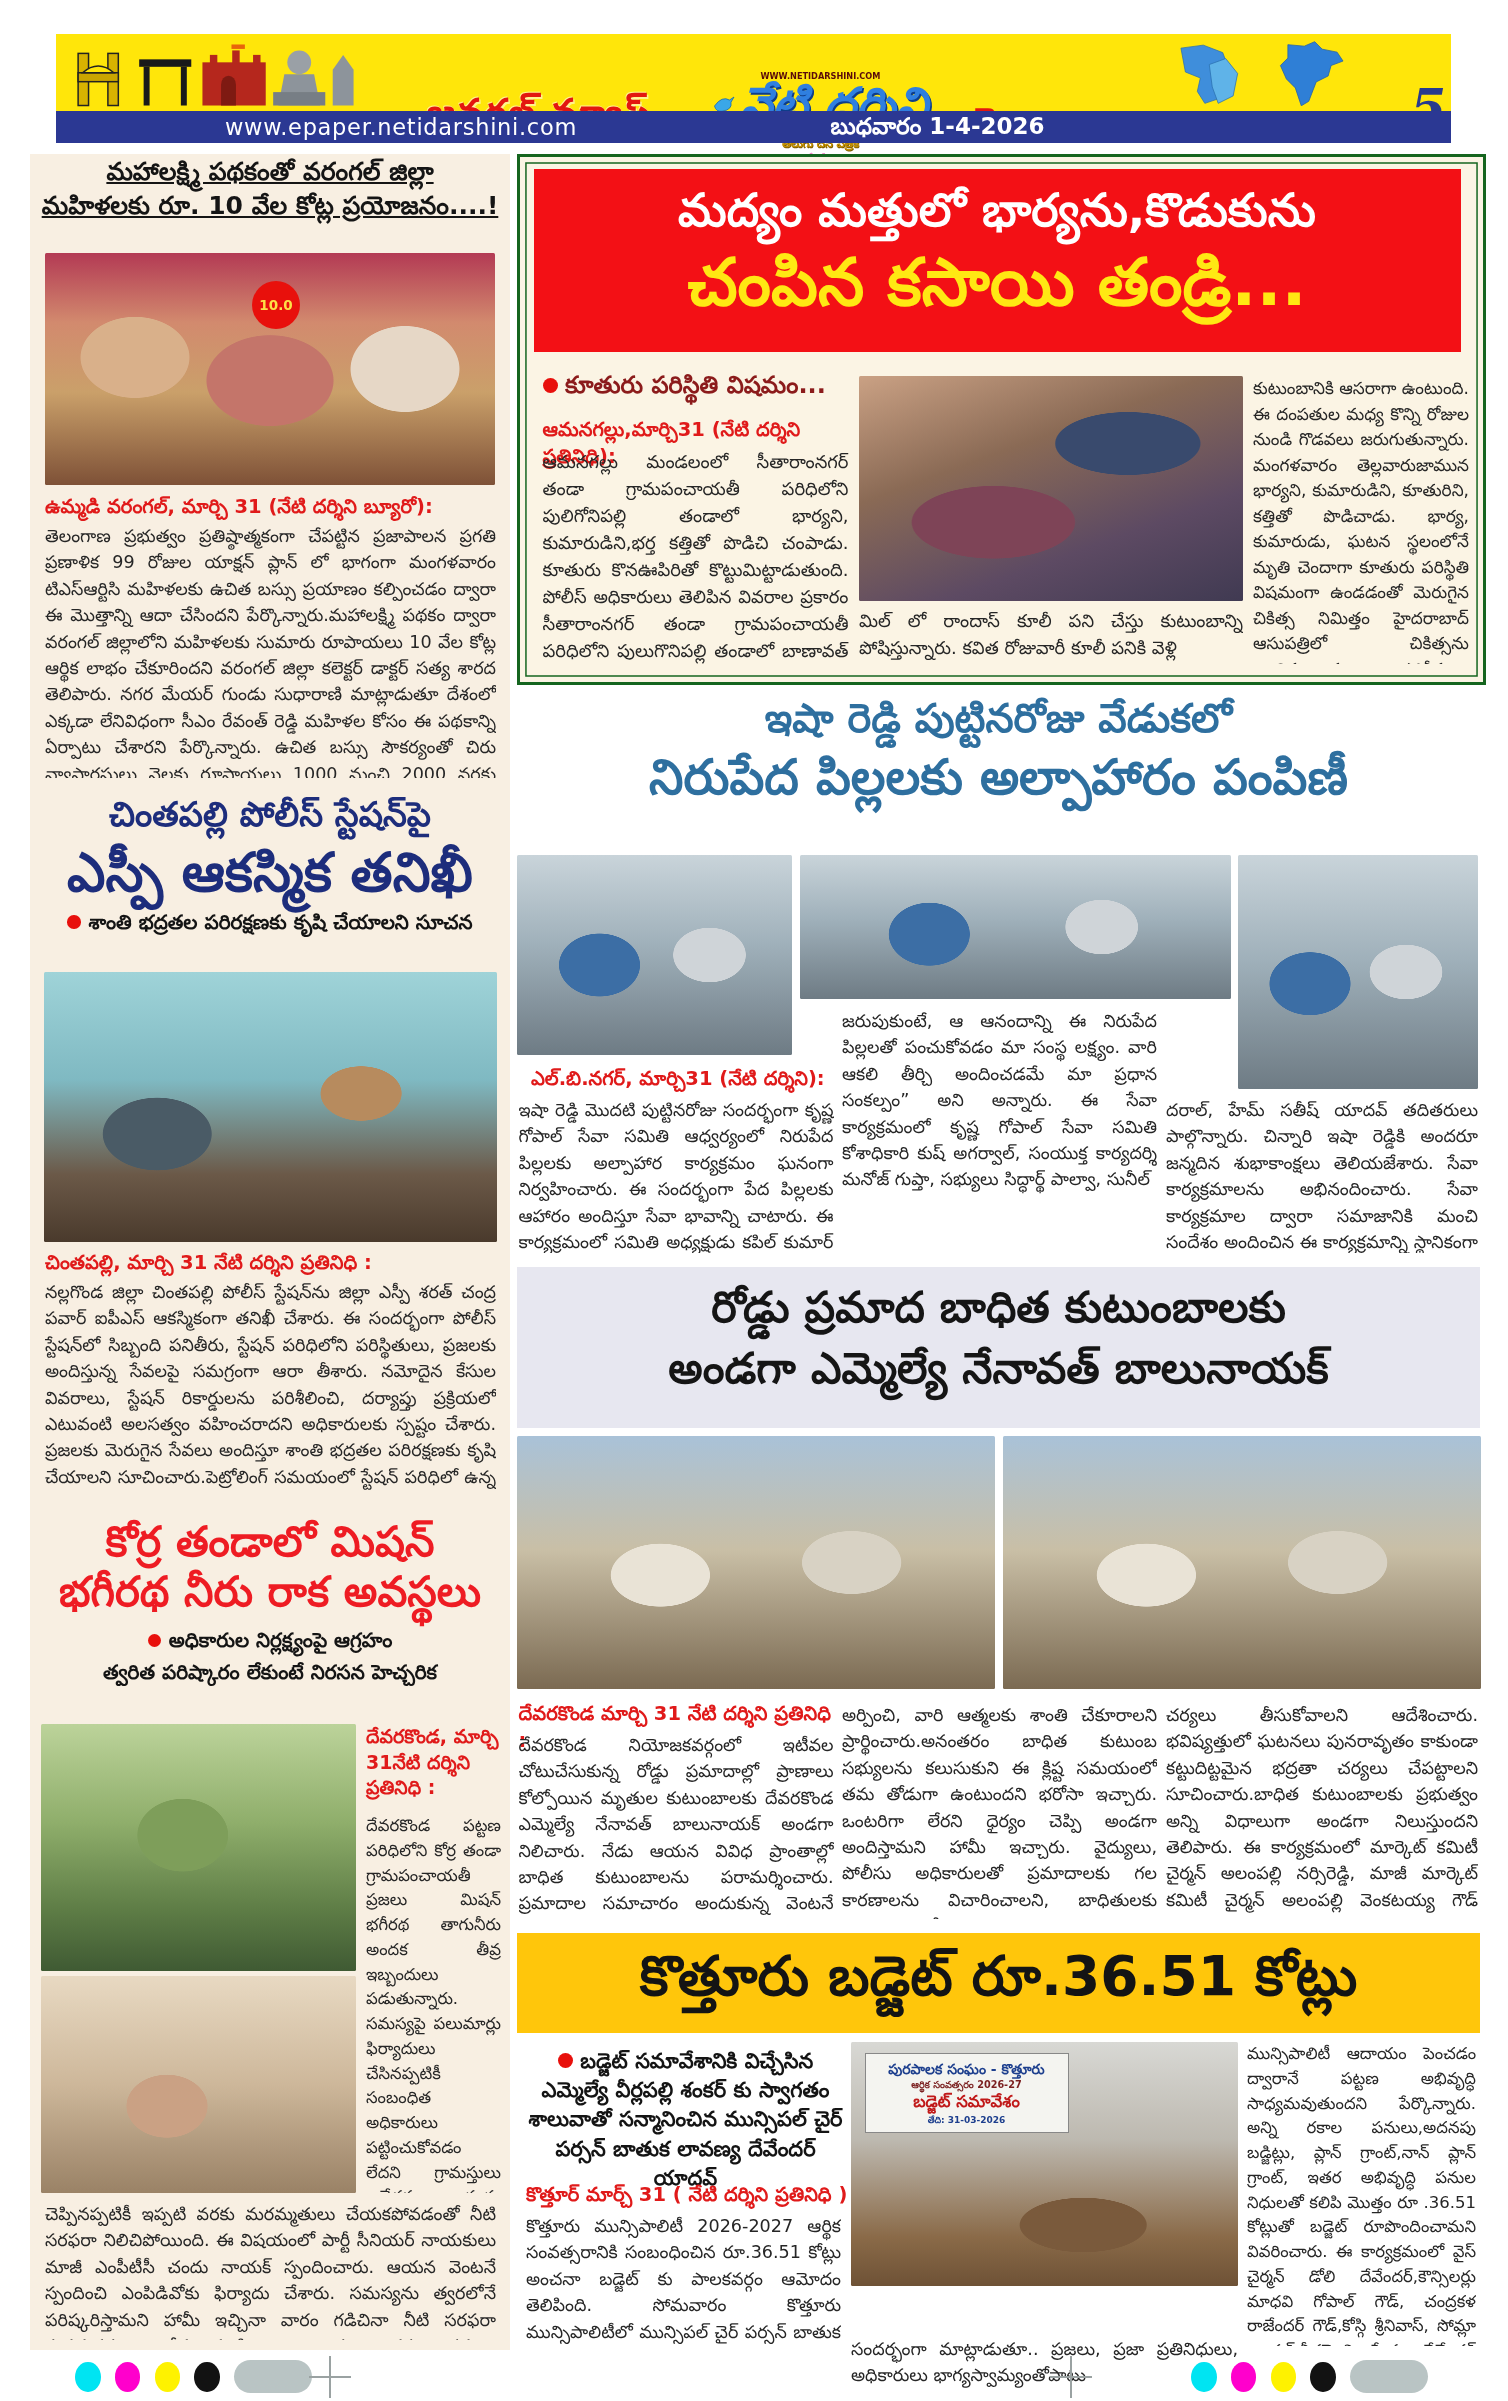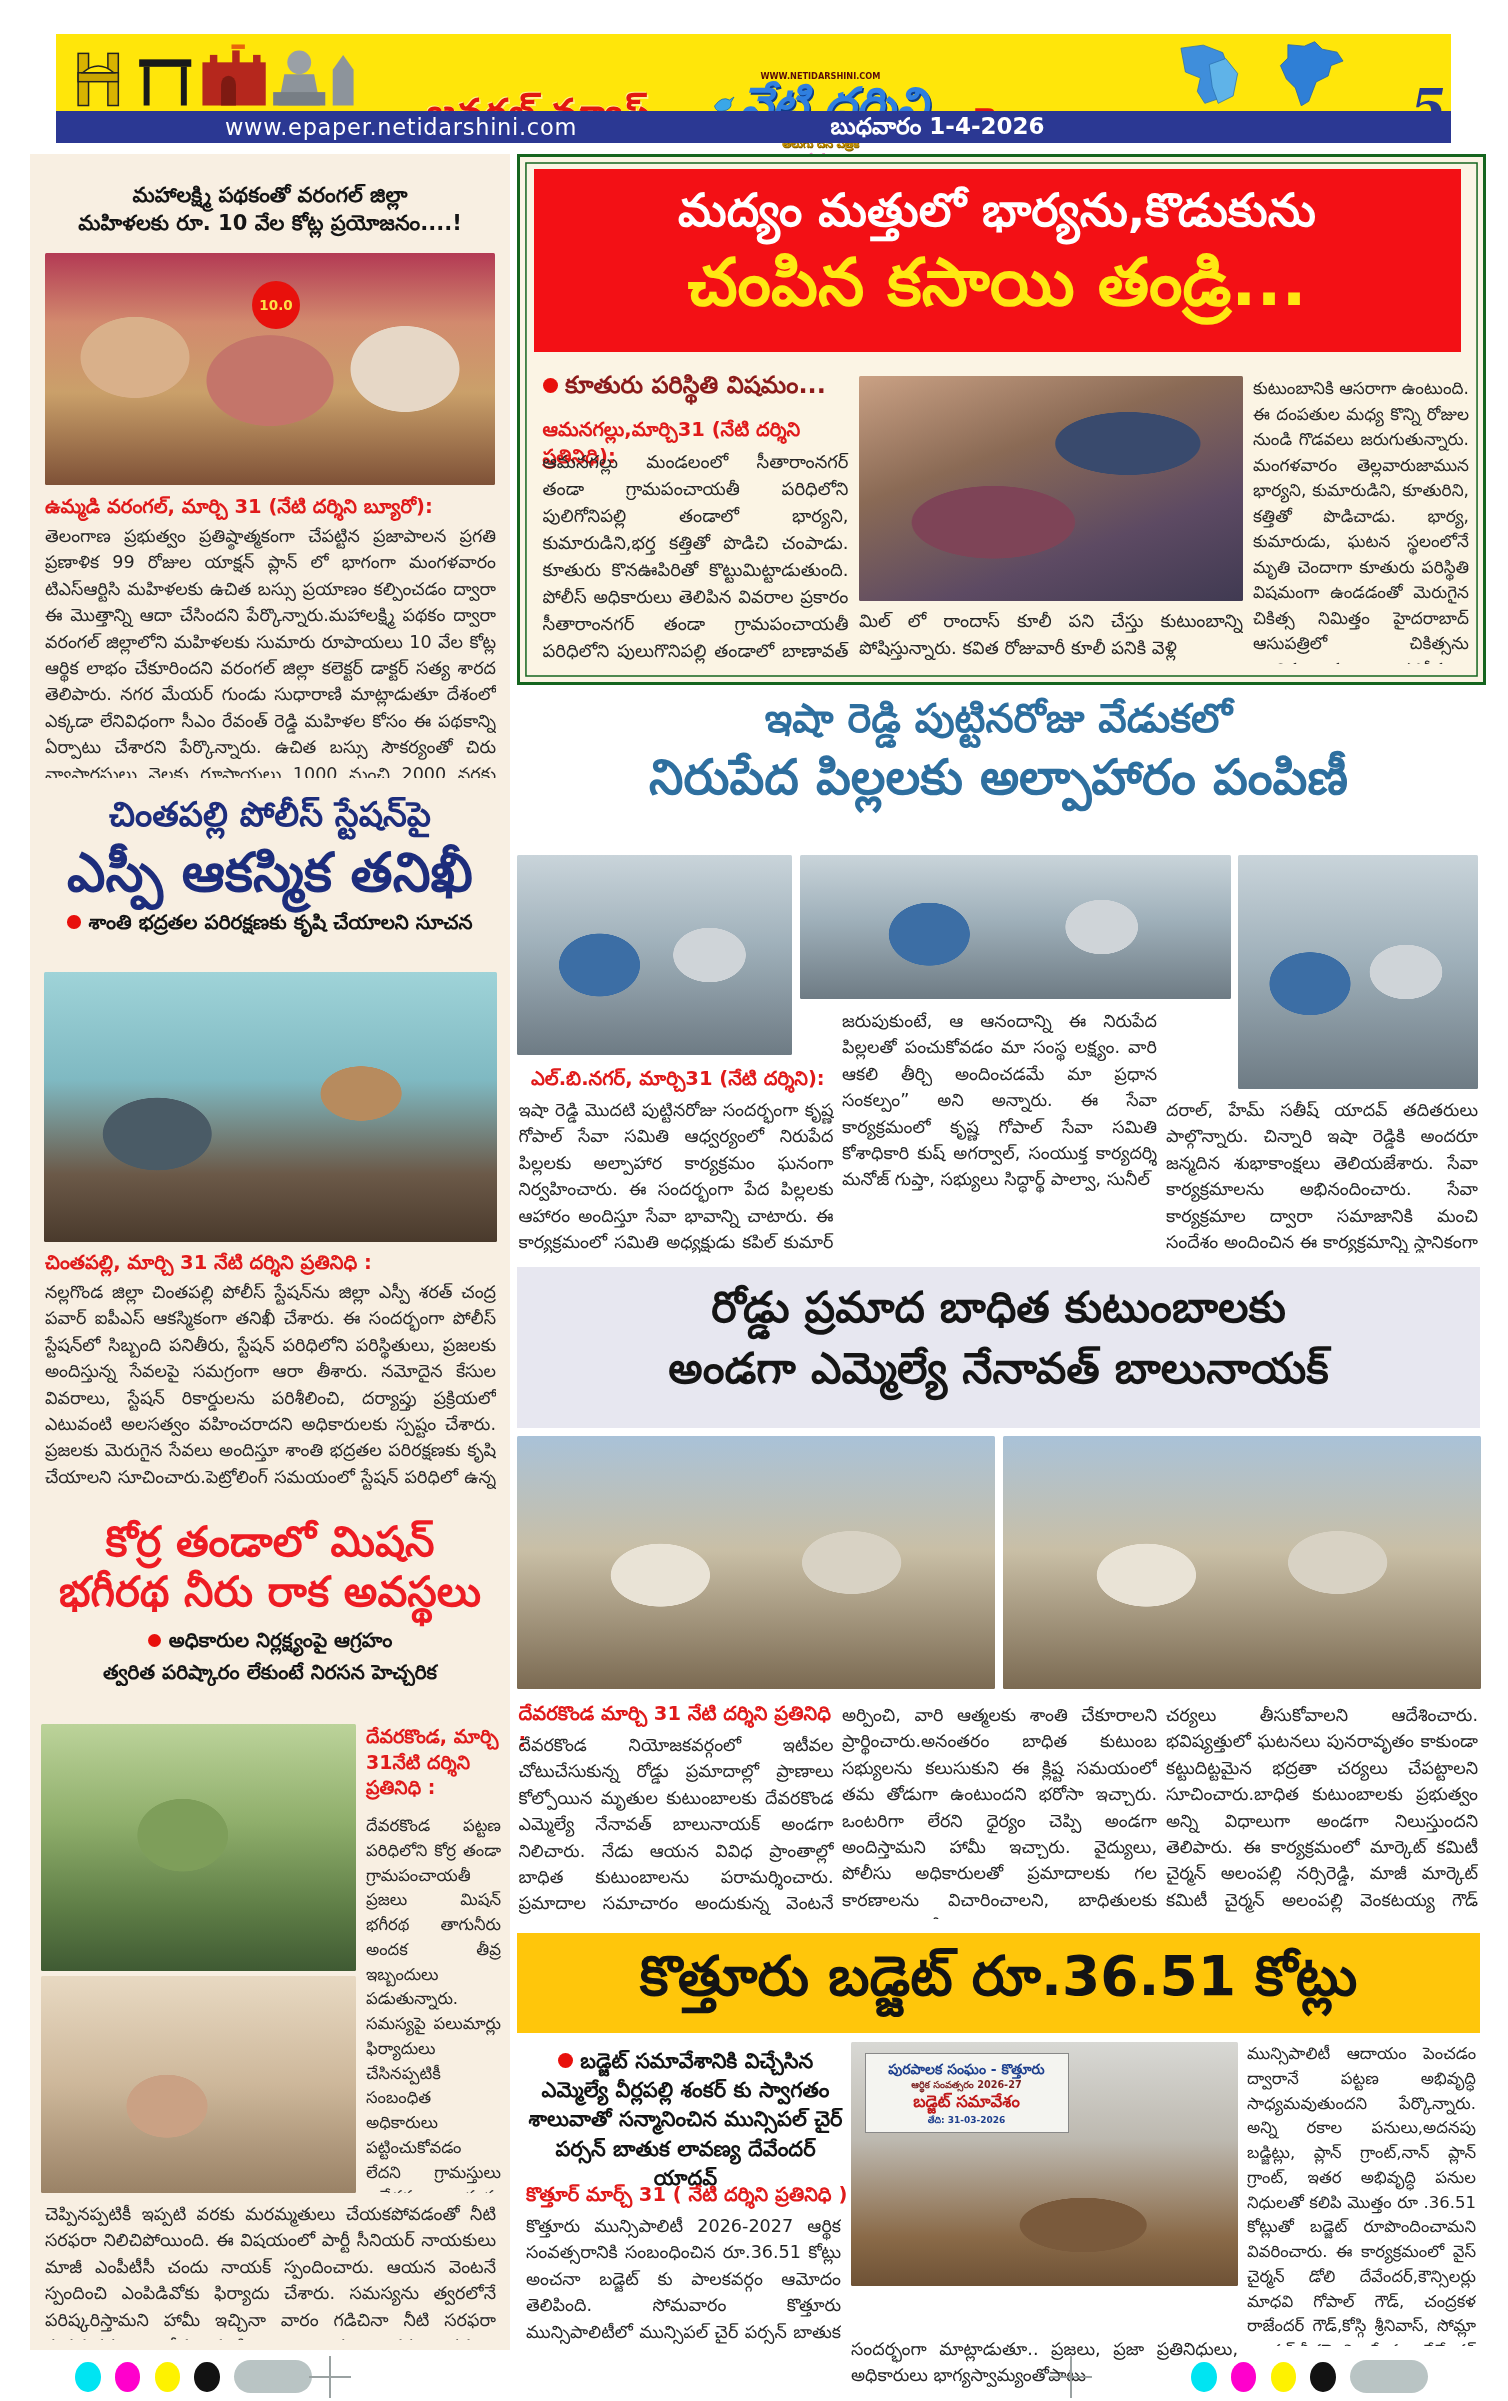--- a/index.html
+++ b/index.html
@@ -134,21 +134,21 @@
     <svg class="abs" style="left:1211px;top:6px;" width="82" height="66" viewBox="0 0 110 88">
       <path d="M28 6 l22 2 l14 -6 l10 10 l20 4 l8 12 l-16 6 l-4 14 l-16 8 l-10 26 l-10 6 l-8 -24 l-12 -12 l-8 -18 l10 -10 z" fill="#2f7fd6" stroke="#1f5ea8"></path>
     </svg>
     <div class="abs pageno">5</div>
   </div>
   <div class="abs mast-bar"></div>
   <div class="abs mast-url">www.epaper.netidarshini.com</div>
   <div class="abs mast-date">బుధవారం 1-4-2026</div>
 
   <div class="abs cream" style="left:30px;top:154px;width:480px;height:632px;">
-    <div class="centered h-black" style="padding-top:27px;font-size:21px;line-height:1.35;">
+    <div class="centered h-black" style="padding-top:1px;font-size:25px;line-height:1.35;text-decoration:underline;">
       <div>మహాలక్ష్మి పథకంతో వరంగల్ జిల్లా</div>
       <div>మహిళలకు రూ. 10 వేల కోట్ల ప్రయోజనం....!</div>
     </div>
     <div class="abs photo ph-stage" style="left:15px;top:99px;width:450px;height:232px;">
       <div class="badge-100">10.0</div>
     </div>
     <div class="abs dateline" style="left:15px;top:341px;width:450px;">ఉమ్మడి వరంగల్, మార్చి 31 (నేటి దర్శిని బ్యూరో):</div>
     <div class="abs bodytext" style="left:15px;top:369px;width:451px;height:255px;">తెలంగాణ ప్రభుత్వం ప్రతిష్ఠాత్మకంగా చేపట్టిన ప్రజాపాలన ప్రగతి ప్రణాళిక 99 రోజుల యాక్షన్ ప్లాన్ లో భాగంగా మంగళవారం టిఎస్ఆర్టిసి మహిళలకు ఉచిత బస్సు ప్రయాణం కల్పించడం ద్వారా ఈ మొత్తాన్ని ఆదా చేసిందని పేర్కొన్నారు.మహాలక్ష్మి పథకం ద్వారా వరంగల్ జిల్లాలోని మహిళలకు సుమారు రూపాయలు 10 వేల కోట్ల ఆర్థిక లాభం చేకూరిందని వరంగల్ జిల్లా కలెక్టర్ డాక్టర్ సత్య శారద తెలిపారు. నగర మేయర్ గుండు సుధారాణి మాట్లాడుతూ దేశంలో ఎక్కడా లేనివిధంగా సీఎం రేవంత్ రెడ్డి మహిళల కోసం ఈ పథకాన్ని ఏర్పాటు చేశారని పేర్కొన్నారు. ఉచిత బస్సు సౌకర్యంతో చిరు వ్యాపారస్తులు నెలకు రూపాయలు 1000 నుంచి 2000 వరకు ఆదా చేసుకుంటూ కుటుంబ అవసరాలను తీర్చుకుంటున్నారని పేర్కొన్నారు. ఈ సందర్భంగా ఉచిత బస్సు సేవలను వినియోగిస్తున్న మహిళలు, విద్యార్థులను అభినందించి బహుమతులు అందజేశారు.</div>
   </div>
 

